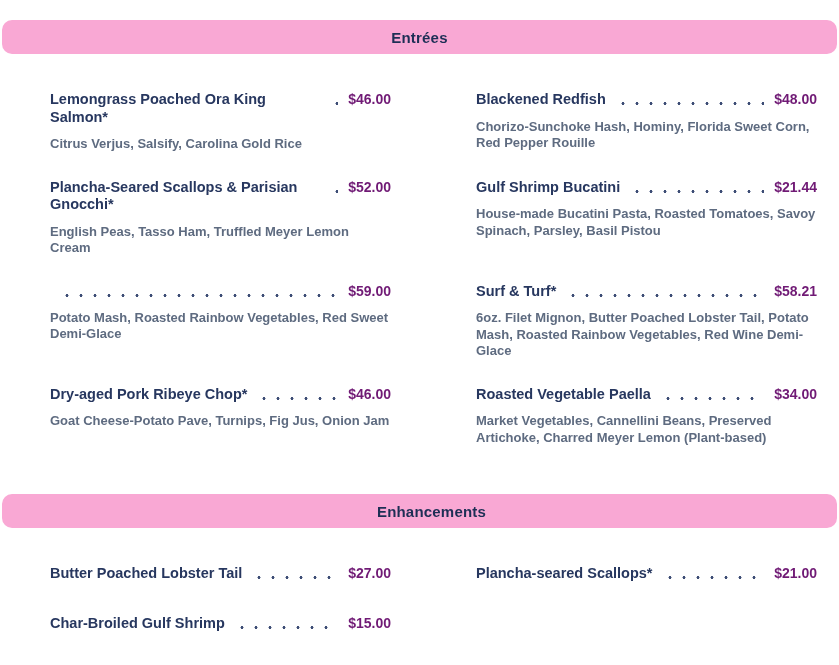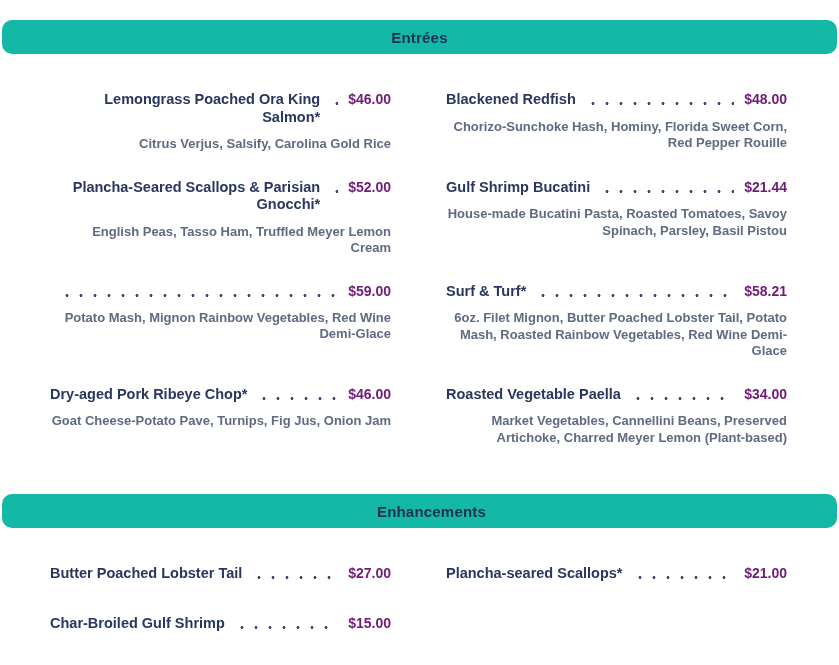--- a/index.html
+++ b/index.html
@@ -7,42 +7,41 @@
   body {
     width: 839px;
     height: 665px;
     overflow: hidden;
     font-family: "Liberation Sans", sans-serif;
     padding-top: 20px;
   }
   .band {
     margin: 0 2px;
     height: 34px;
-    background: #14b8a6;
+    background: #f9a8d4;
     border-radius: 10px;
     display: flex;
     align-items: center;
     justify-content: center;
   }
   .band-title {
     font-size: 15px;
     font-weight: 700;
     color: #1d2f55;
     letter-spacing: 0.2px;
   }
   .rows {
     padding: 37px 52px 0 50px;
   }
   .menu-row {
     display: grid;
     grid-template-columns: 341px 341px;
-    column-gap: 55px;
+    column-gap: 85px;
     align-items: start;
     margin-bottom: 26px;
-    text-align: right;
   }
   .menu-row:last-child { margin-bottom: 0; }
   .enh .menu-row { margin-bottom: 32px; }
   .item-line {
     display: flex;
     align-items: flex-start;
   }
   .item-name {
     font-size: 14.5px;
     font-weight: 700;
@@ -123,21 +122,21 @@
       <div class="item-desc">House-made Bucatini Pasta, Roasted Tomatoes, Savoy Spinach, Parsley, Basil Pistou</div>
     </div>
   </div>
 
   <div class="menu-row">
     <div class="cell">
       <div class="item-line">
         <span class="leader"></span>
         <span class="item-price">$59.00</span>
       </div>
-      <div class="item-desc">Potato Mash, Mignon Rainbow Vegetables, Red Wine Demi-Glace</div>
+      <div class="item-desc">Potato Mash, Roasted Rainbow Vegetables, Red Sweet Demi-Glace</div>
     </div>
     <div class="cell">
       <div class="item-line">
         <span class="item-name">Surf &amp; Turf*</span>
         <span class="leader"></span>
         <span class="item-price">$58.21</span>
       </div>
       <div class="item-desc">6oz. Filet Mignon, Butter Poached Lobster Tail, Potato Mash, Roasted Rainbow Vegetables, Red Wine Demi-Glace</div>
     </div>
   </div>

